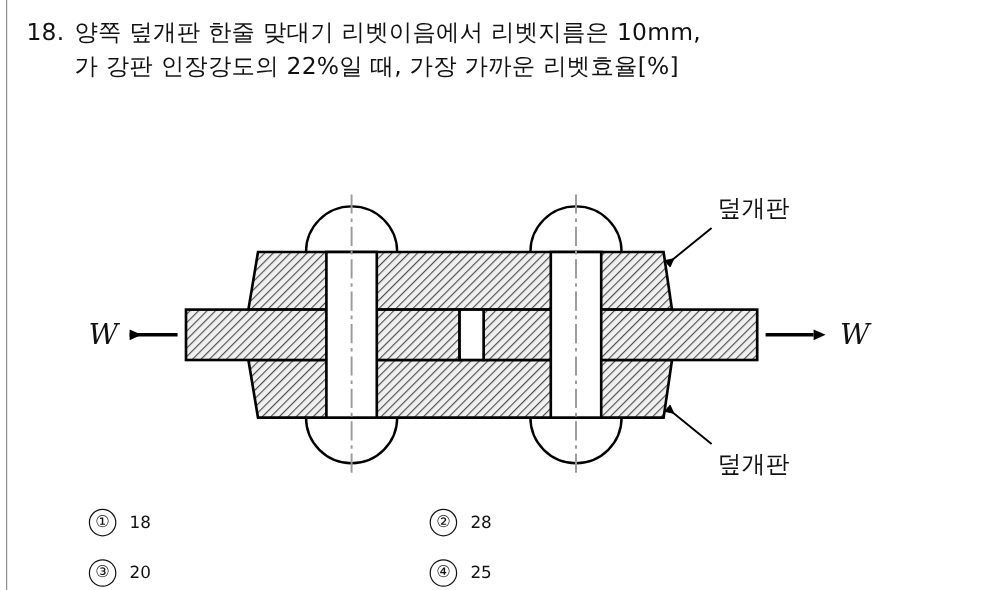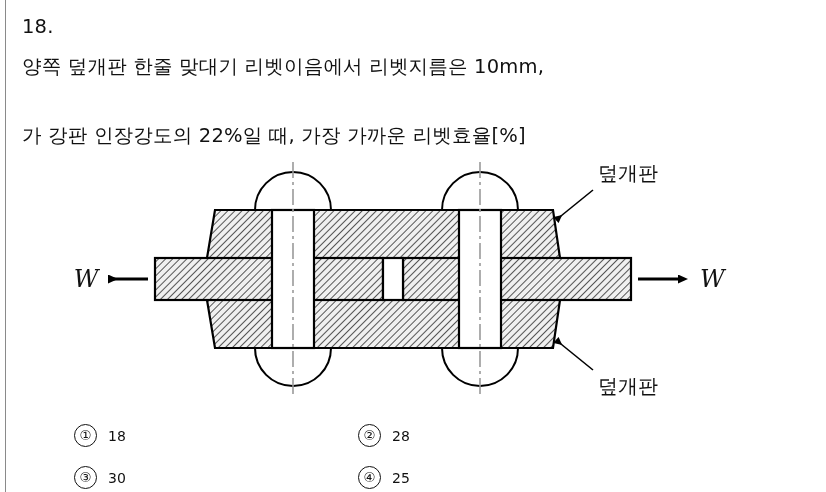--- a/index.html
+++ b/index.html
@@ -33,21 +33,20 @@
     top: 12px;
     width: 790px;
   }
   .q-line {
     display: flex;
     align-items: flex-start;
     font-size: 19.5px;
     line-height: 29px;
     letter-spacing: 0.2px;
     white-space: pre;
-    flex-direction: column;
   }
   .q-num {
     width: 40px;
     flex: 0 0 40px;
     text-align: left;
   }
   .q-text {
     flex: 1 1 auto;
   }
   .q-indent .q-num { visibility: hidden; }
@@ -186,21 +185,21 @@
     <span class="choice-value">18</span>
   </div>
 
   <div class="choice choice-c2">
     <span class="choice-mark">②</span>
     <span class="choice-value">28</span>
   </div>
 
   <div class="choice choice-c3">
     <span class="choice-mark">③</span>
-    <span class="choice-value">30</span>
+    <span class="choice-value">20</span>
   </div>
 
   <div class="choice choice-c4">
     <span class="choice-mark">④</span>
     <span class="choice-value">25</span>
   </div>
 
 </div>
 
 </body></html>

